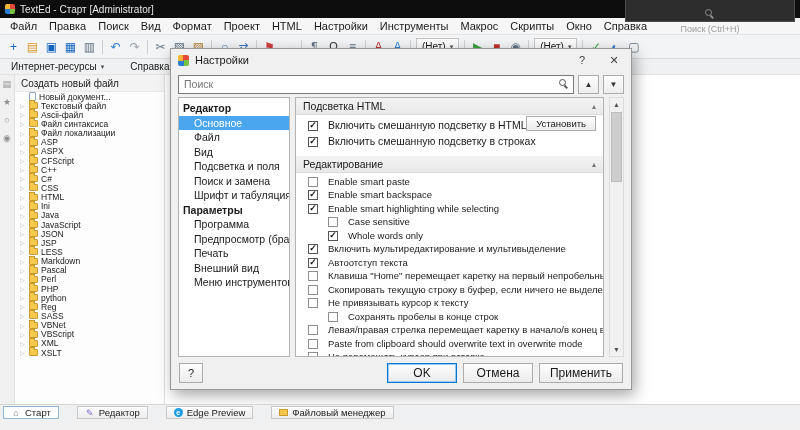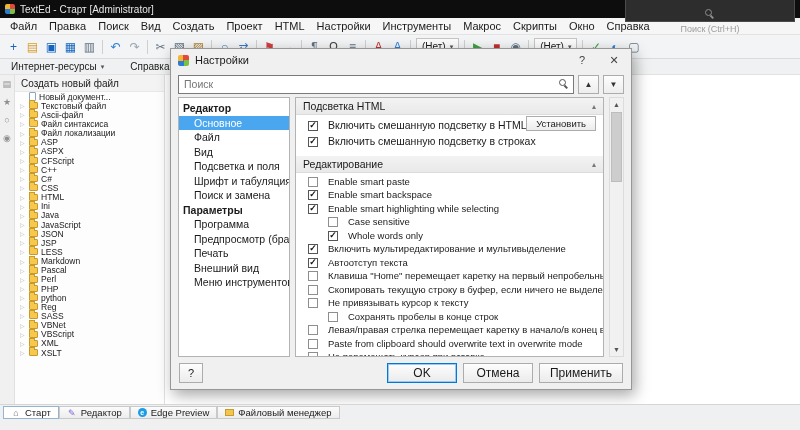--- a/index.html
+++ b/index.html
@@ -79,21 +79,21 @@
   .varrow { height:13px; width:100%; display:flex; align-items:center; justify-content:center; }
   .vthumb { width:11px; height:70px; background:#cdcdcd; border:1px solid #bdbdbd; margin-top:1px; }
   .vspace { flex:1; }
   .dfooter { height:32px; display:flex; align-items:center; gap:6px; padding:0 8px; flex:none; }
   .help-btn { width:24px; height:20px; border:1px solid #acacac; background:linear-gradient(#fdfdfd,#ececec); display:flex; align-items:center; justify-content:center; font-size:11px; }
   .fspace { flex:1; }
   .btn { min-width:70px; height:20px; border:1px solid #acacac; background:linear-gradient(#fdfdfd,#ebebeb); display:flex; align-items:center; justify-content:center; font-size:12px; padding:0 10px; }
   .btn.primary { border:1px solid #0078d7; box-shadow:inset 0 0 0 1px #9cc9ef; }
 
   
-  .statusbar { position:absolute; left:0; right:0; bottom:10px; height:16px; background:#eef0f1; border-top:1px solid #d6d6d6; display:flex; align-items:center; gap:0; padding-left:3px; font-size:9.5px; }
+  .statusbar { position:absolute; left:0; right:0; bottom:10px; height:16px; background:#eef0f1; border-top:1px solid #d6d6d6; display:flex; align-items:center; gap:18px; padding-left:3px; font-size:9.5px; }
   .stab { height:13px; display:flex; align-items:center; gap:4px; padding:0 7px; border:1px solid #c9c9c9; background:linear-gradient(#fcfcfc,#ececec); white-space:nowrap; }
   .stab.active { background:#ffffff; border-color:#93b5d2; }
   .sicon { display:inline-flex; align-items:center; justify-content:center; width:10px; height:10px; font-size:9px; flex:none; }
   .ic-home::before { content:"⌂"; color:#555; }
   .ic-edit::before { content:"✎"; color:#7a5fd0; }
   .ic-edge { border-radius:50%; background:#1d9ce5; width:9px; height:9px; }
   .ic-edge::before { content:"e"; color:#fff; font-size:7px; font-weight:bold; line-height:9px; }
   .ic-folder { width:9px; height:7px; background:#f3c64a; border:1px solid #c79b32; }
 </style>
 </head>
@@ -113,21 +113,21 @@
   <div class="menubar">
 
       <span class="menu-item">Файл</span>
 
       <span class="menu-item">Правка</span>
 
       <span class="menu-item">Поиск</span>
 
       <span class="menu-item">Вид</span>
 
-      <span class="menu-item">Создать</span>
+      <span class="menu-item">Формат</span>
 
       <span class="menu-item">Проект</span>
 
       <span class="menu-item">HTML</span>
 
       <span class="menu-item">Настройки</span>
 
       <span class="menu-item">Инструменты</span>
 
       <span class="menu-item">Макрос</span>
@@ -468,25 +468,25 @@
 
           <div class="nitem">
             <span>Вид</span>
           </div>
 
           <div class="nitem">
             <span>Подсветка и поля</span>
           </div>
 
           <div class="nitem">
+            <span>Поиск и замена</span>
+          </div>
+
+          <div class="nitem">
             <span>Шрифт и табуляция</span>
-          </div>
-
-          <div class="nitem">
-            <span>Поиск и замена</span>
           </div>
 
           <div class="nitem header">
             <span>Параметры</span>
           </div>
 
           <div class="nitem">
             <span>Программа</span>
           </div>
 

